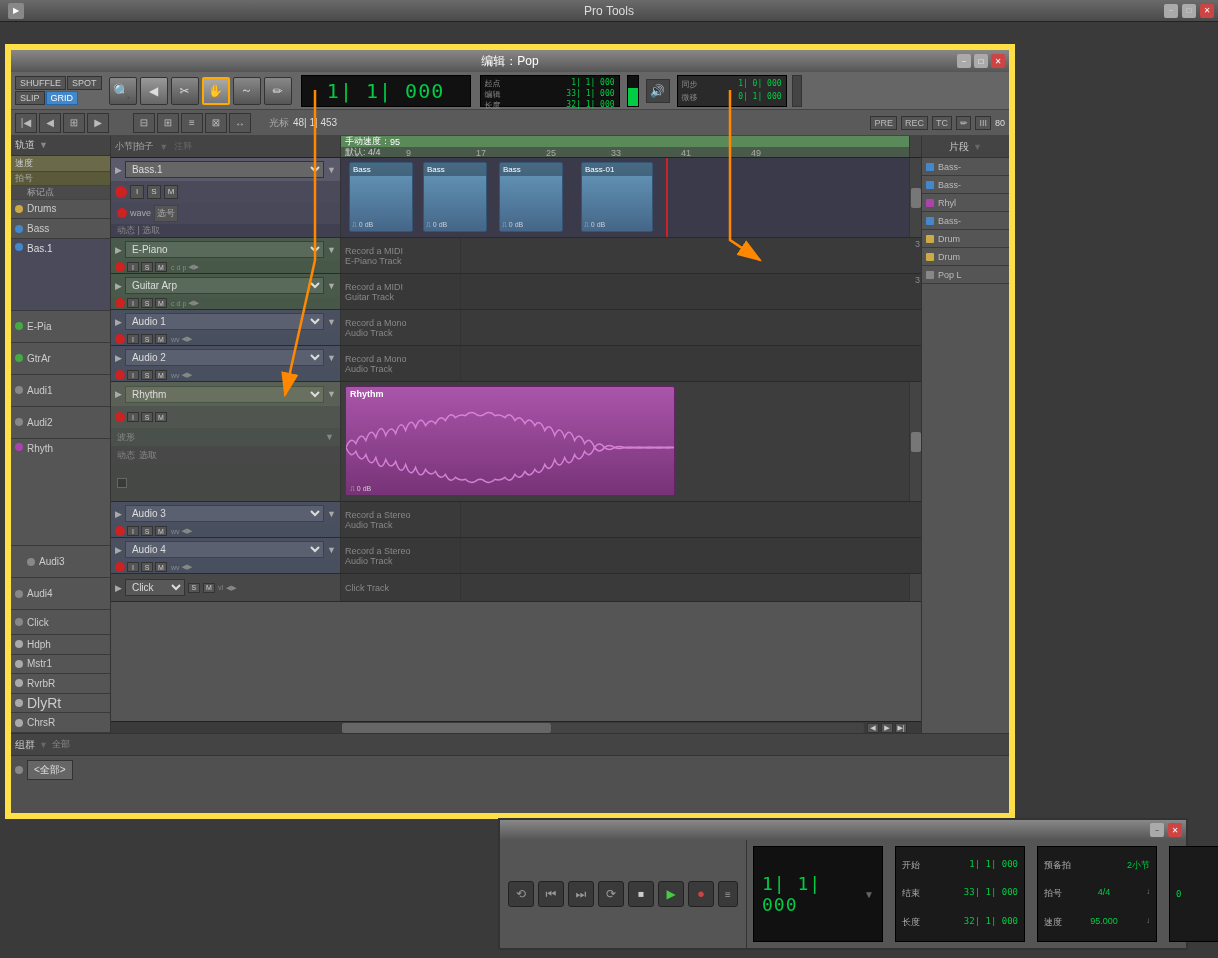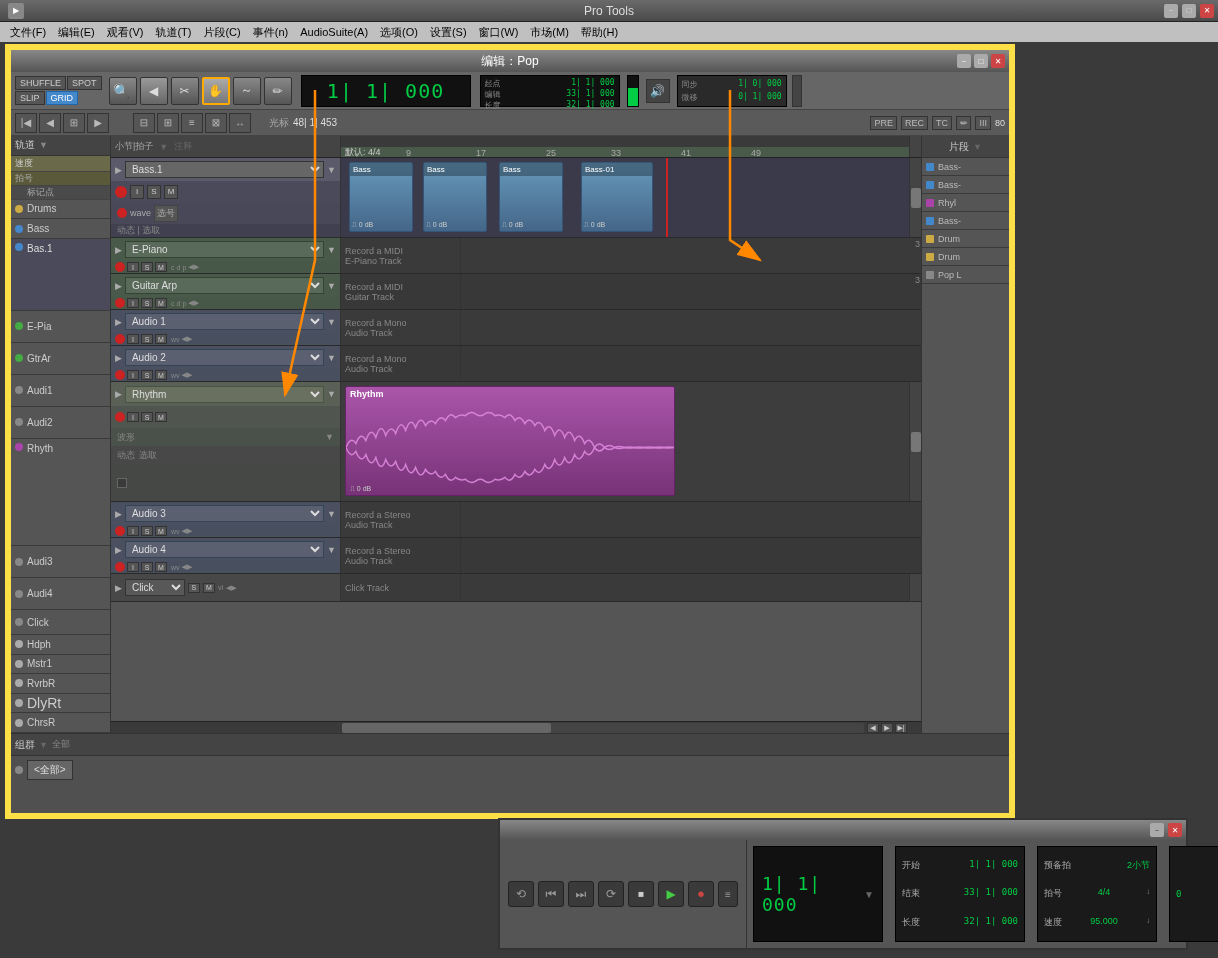--- a/index.html
+++ b/index.html
@@ -13,34 +13,20 @@
   <div style="background:linear-gradient(to bottom,#6a6a6a,#4a4a4a); height:22px; display:flex; align-items:center; justify-content:center; color:#ddd; font-size:12px; position:relative; border-bottom:1px solid #222;">
     <div style="position:absolute;left:8px;width:16px;height:16px;background:#888;border-radius:2px;display:flex;align-items:center;justify-content:center;color:#fff;font-size:8px;">▶</div>
     <span>Pro Tools</span>
     <div style="position:absolute;right:4px;display:flex;gap:4px;">
       <div style="width:14px;height:14px;background:#aaa;border-radius:2px;display:flex;align-items:center;justify-content:center;font-size:8px;cursor:pointer;">－</div>
       <div style="width:14px;height:14px;background:#aaa;border-radius:2px;display:flex;align-items:center;justify-content:center;font-size:8px;cursor:pointer;">□</div>
       <div style="width:14px;height:14px;background:#cc4444;border-radius:2px;display:flex;align-items:center;justify-content:center;font-size:8px;cursor:pointer;color:#fff;">✕</div>
     </div>
   </div>
 
-  <div style="background:#c0c0c0;height:20px;display:flex;align-items:center;padding:0 4px;">
-    <span style="padding:2px 6px;font-size:11px;color:#000;cursor:pointer;">文件(F)</span>
-    <span style="padding:2px 6px;font-size:11px;color:#000;cursor:pointer;">编辑(E)</span>
-    <span style="padding:2px 6px;font-size:11px;color:#000;cursor:pointer;">观看(V)</span>
-    <span style="padding:2px 6px;font-size:11px;color:#000;cursor:pointer;">轨道(T)</span>
-    <span style="padding:2px 6px;font-size:11px;color:#000;cursor:pointer;">片段(C)</span>
-    <span style="padding:2px 6px;font-size:11px;color:#000;cursor:pointer;">事件(n)</span>
-    <span style="padding:2px 6px;font-size:11px;color:#000;cursor:pointer;">AudioSuite(A)</span>
-    <span style="padding:2px 6px;font-size:11px;color:#000;cursor:pointer;">选项(O)</span>
-    <span style="padding:2px 6px;font-size:11px;color:#000;cursor:pointer;">设置(S)</span>
-    <span style="padding:2px 6px;font-size:11px;color:#000;cursor:pointer;">窗口(W)</span>
-    <span style="padding:2px 6px;font-size:11px;color:#000;cursor:pointer;">市场(M)</span>
-    <span style="padding:2px 6px;font-size:11px;color:#000;cursor:pointer;">帮助(H)</span>
-  </div>
 
   <div style="position:absolute;top:44px;left:5px;width:1010px;height:775px;background:#555;border:6px solid #fde047;">
 
     <div style="background:linear-gradient(to bottom,#888,#555);height:22px;display:flex;align-items:center;justify-content:center;color:#fff;font-size:12px;position:relative;">
       <span>编辑：Pop</span>
       <div style="position:absolute;right:4px;display:flex;gap:3px;">
         <div style="width:14px;height:14px;background:#aaa;border-radius:2px;font-size:8px;display:flex;align-items:center;justify-content:center;cursor:pointer;">－</div>
         <div style="width:14px;height:14px;background:#aaa;border-radius:2px;font-size:8px;display:flex;align-items:center;justify-content:center;cursor:pointer;">□</div>
         <div style="width:14px;height:14px;background:#cc4444;border-radius:2px;font-size:8px;display:flex;align-items:center;justify-content:center;cursor:pointer;color:#fff;">✕</div>
       </div>
@@ -177,21 +163,21 @@
           <span>Audi1</span>
         </div>
         <div style="height:36px;display:flex;align-items:center;padding:0 4px;gap:4px;border-bottom:1px solid #3a3a3a;cursor:pointer;font-size:10px;color:#ccc;">
           <div style="width:8px;height:8px;border-radius:50%;background:#888;"></div>
           <span>Audi2</span>
         </div>
         <div style="height:120px;display:flex;align-items:flex-start;padding:4px;gap:4px;border-bottom:1px solid #3a3a3a;cursor:pointer;font-size:10px;color:#ccc;">
           <div style="width:8px;height:8px;border-radius:50%;background:#aa44aa;"></div>
           <span>Rhyth</span>
         </div>
-        <div style="height:36px;display:flex;align-items:center;padding:0 4px;gap:4px;border-bottom:1px solid #3a3a3a;cursor:pointer;font-size:10px;color:#ccc;">
+        <div style="height:36px;display:flex;align-items:center;padding:0 16px;gap:4px;border-bottom:1px solid #3a3a3a;cursor:pointer;font-size:10px;color:#ccc;">
           <div style="width:8px;height:8px;border-radius:50%;background:#888;"></div>
           <span>Audi3</span>
         </div>
         <div style="height:36px;display:flex;align-items:center;padding:0 4px;gap:4px;border-bottom:1px solid #3a3a3a;cursor:pointer;font-size:10px;color:#ccc;">
           <div style="width:8px;height:8px;border-radius:50%;background:#888;"></div>
           <span>Audi4</span>
         </div>
         <div style="height:28px;display:flex;align-items:center;padding:0 4px;gap:4px;border-bottom:1px solid #3a3a3a;cursor:pointer;font-size:10px;color:#ccc;">
           <div style="width:8px;height:8px;border-radius:50%;background:#888;"></div>
           <span>Click</span>
@@ -223,20 +209,24 @@
         <div style="display:flex;height:22px;background:#3a3a3a;border-bottom:1px solid #222;">
 
           <div style="width:230px;background:#444;border-right:1px solid #333;display:flex;align-items:center;padding:0 4px;font-size:9px;color:#aaa;gap:6px;">
             <span>小节|拍子</span>
             <span style="color:#666;">▼</span>
             <span style="color:#666;">注释</span>
           </div>
 
           <div style="flex:1;position:relative;background:#3a3a3a;">
 
+            <div style="position:absolute;top:0;left:0;right:0;height:11px;background:#5a8a5a;display:flex;align-items:center;padding:0 4px;font-size:9px;color:#fff;">
+              <span>手动速度：</span>
+                <span>95</span>
+            </div>
             <div style="position:absolute;bottom:0;left:0;right:0;height:10px;background:#4a5a4a;display:flex;align-items:center;padding:0 4px;font-size:9px;color:#ccc;">
               <span>默认: 4/4</span>
             </div>
 
             <div style="position:absolute;top:11px;left:0;right:0;height:11px;display:flex;align-items:center;">
               <span style="position:absolute;left:5px;font-size:9px;color:#aaa;">1</span>
               <span style="position:absolute;left:65px;font-size:9px;color:#aaa;">9</span>
               <span style="position:absolute;left:135px;font-size:9px;color:#aaa;">17</span>
               <span style="position:absolute;left:205px;font-size:9px;color:#aaa;">25</span>
               <span style="position:absolute;left:270px;font-size:9px;color:#aaa;">33</span>

